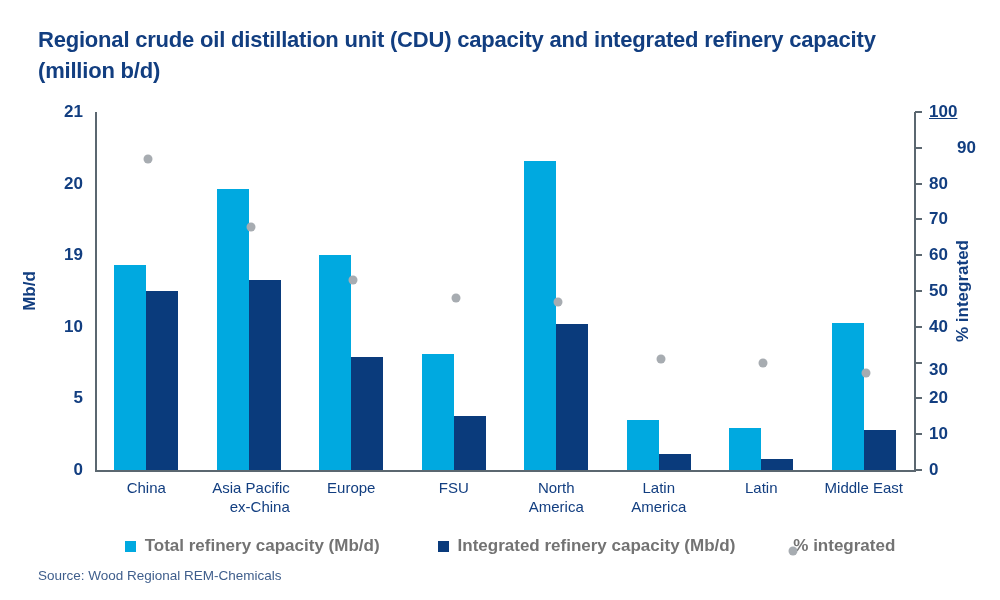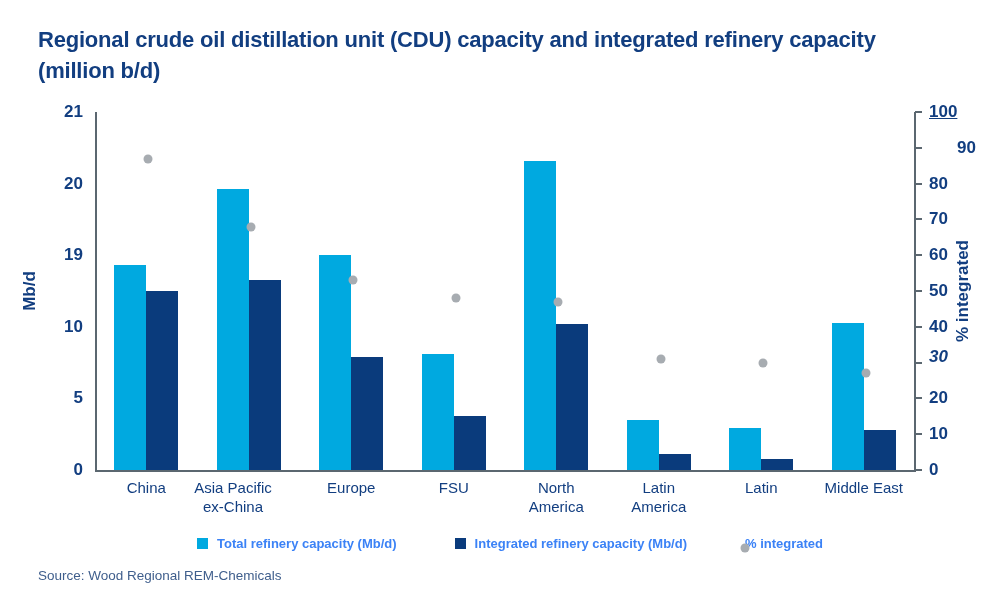--- a/index.html
+++ b/index.html
@@ -111,21 +111,21 @@
     position:absolute;
     left:0; right:0; top:536px;
     display:flex;
     justify-content:center;
     align-items:center;
     gap:58px;
     padding-left:20px;
   }
   .legend-item{
     display:flex; align-items:center; gap:9px;
-    font-size:13px; font-weight:bold; color:#3b82f6;
+    font-size:17px; font-weight:bold; color:#737373;
     white-space:nowrap;
   }
   .legend-swatch{ width:11px;height:11px; display:inline-block; }
   .legend-swatch.total{ background:#00A9E0; }
   .legend-swatch.integrated{ background:#0A3B7C; }
   .legend-swatch.dot{ width:9px;height:9px;border-radius:50%;background:#A7ACB1; }
 
   .source{
     position:absolute;
     left:38px; top:568px;
@@ -153,21 +153,21 @@
     <div class="tick-left" style="top: 143.2px;">19</div>
     <div class="tick-left" style="top: 71.6px;">20</div>
     <div class="tick-left" style="top: 0px;">21</div>
     <div class="tick-mark-right" style="top: 358px;"></div>
     <div class="tick-right" style="top: 358px;">0</div>
     <div class="tick-mark-right" style="top: 322.2px;"></div>
     <div class="tick-right" style="top: 322.2px;">10</div>
     <div class="tick-mark-right" style="top: 286.4px;"></div>
     <div class="tick-right" style="top: 286.4px;">20</div>
     <div class="tick-mark-right" style="top: 250.6px;"></div>
-    <div class="tick-right" style="top: 245px; font-style: italic;">30</div>
+    <div class="tick-right" style="top: 258px;">30</div>
     <div class="tick-mark-right" style="top: 214.8px;"></div>
     <div class="tick-right" style="top: 214.8px;">40</div>
     <div class="tick-mark-right" style="top: 179px;"></div>
     <div class="tick-right" style="top: 179px;">50</div>
     <div class="tick-mark-right" style="top: 143.2px;"></div>
     <div class="tick-right" style="top: 143.2px;">60</div>
     <div class="tick-mark-right" style="top: 107.4px;"></div>
     <div class="tick-right" style="top: 107.4px;">70</div>
     <div class="tick-mark-right" style="top: 71.6px;"></div>
     <div class="tick-right" style="top: 71.6px;">80</div>
@@ -228,21 +228,21 @@
     </div>
     <div class="legend-item">
       <span class="legend-swatch dot" style="background: rgb(167, 172, 177);"></span>
       <span>% integrated</span>
     </div>
   </div>
 
 <div class="source">Source: Wood Regional REM-Chemicals</div>
 
 <div class="cat-label" style="left: 146.25px;">China</div>
-<div class="cat-label" style="left: 233px;">Asia Pacific
+<div class="cat-label" style="left: 251px; text-align: right;">Asia Pacific
 ex-China</div>
 <div class="cat-label" style="left: 351.25px;">Europe</div>
 <div class="cat-label" style="left: 453.75px;">FSU</div>
 <div class="cat-label" style="left: 556.25px;">North
 America</div>
 <div class="cat-label" style="left: 658.75px;">Latin
 America</div>
 <div class="cat-label" style="left: 761.25px;">Latin</div>
 <div class="cat-label" style="left: 863.75px;">Middle East</div>
 

